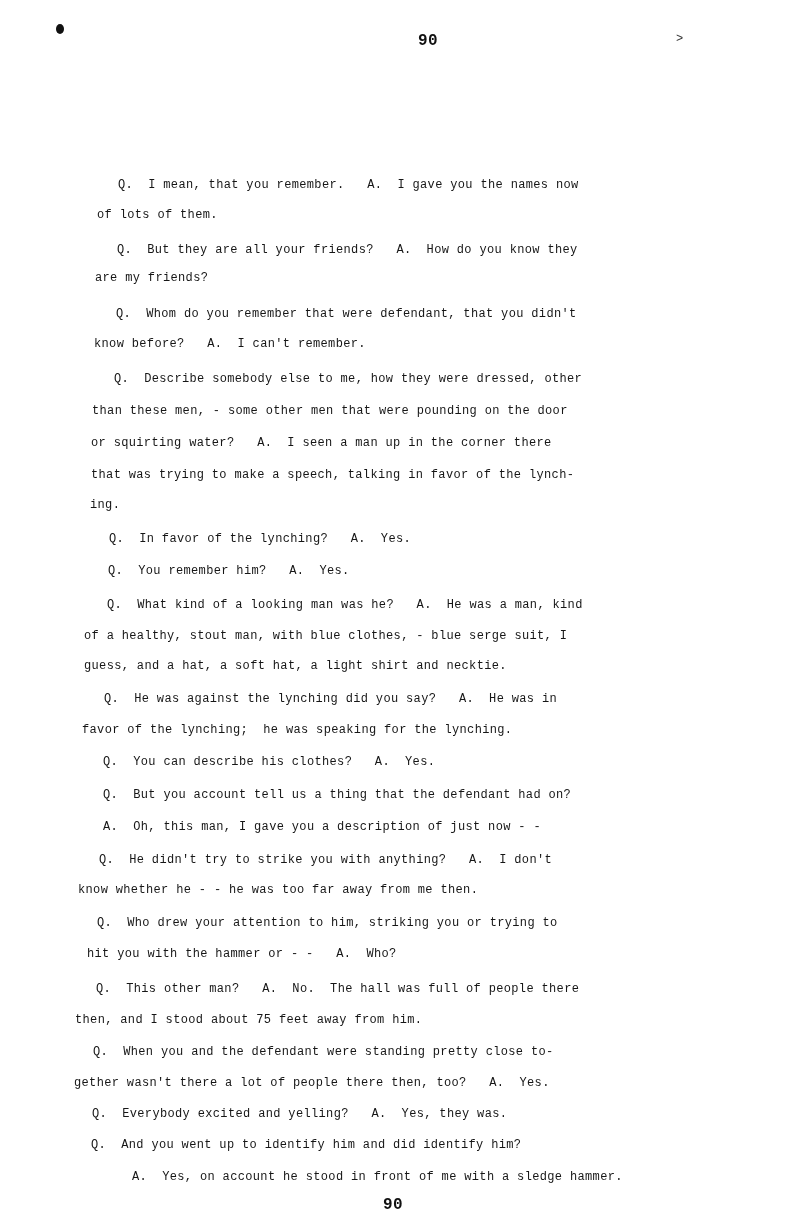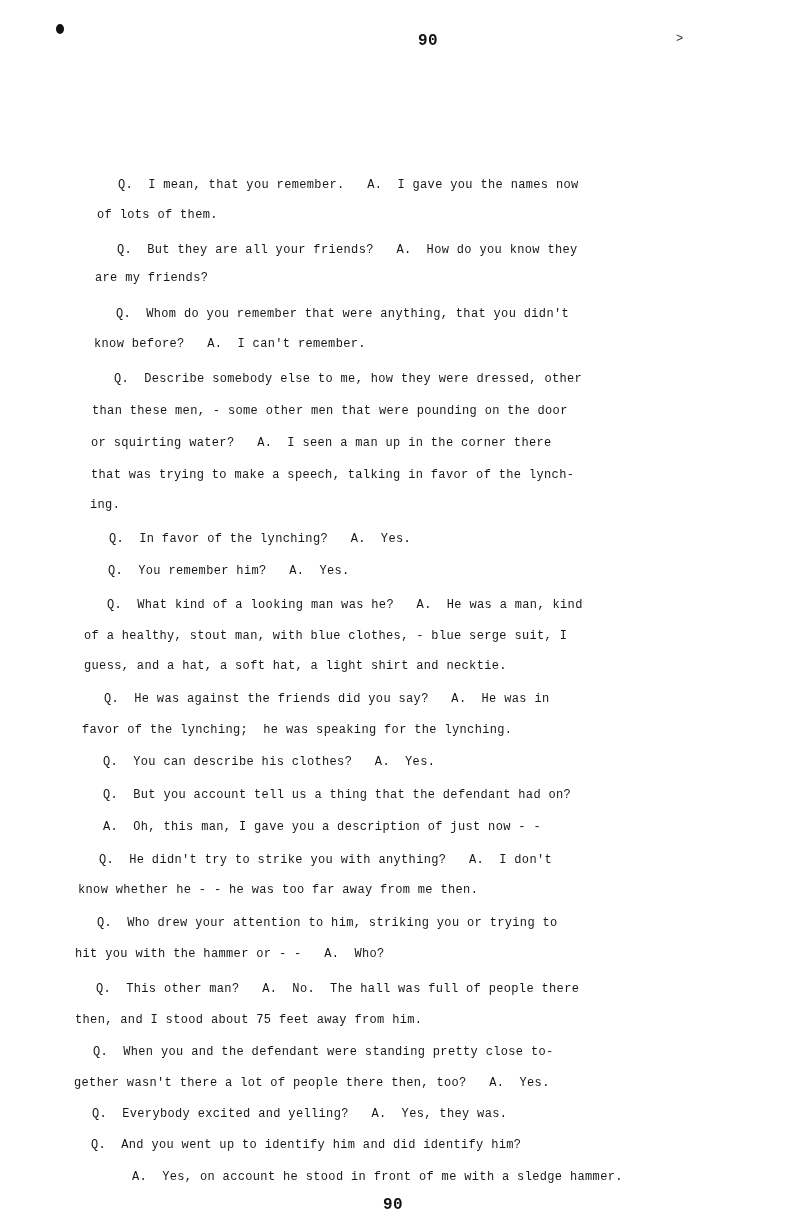--- a/index.html
+++ b/index.html
@@ -59,41 +59,41 @@
 <div class="page">
   <div class="mark"></div>
   <div class="page-num top">90</div>
   <div class="stray">&gt;</div>
 
   <div id="lines">
       <div class="line" style="left: 118px; top: 176px;">Q.  I mean, that you remember.   A.  I gave you the names now</div>
       <div class="line" style="left: 97px; top: 206px;">of lots of them.</div>
       <div class="line" style="left: 117px; top: 241px;">Q.  But they are all your friends?   A.  How do you know they</div>
       <div class="line" style="left: 95px; top: 269px;">are my friends?</div>
-      <div class="line" style="left: 116px; top: 305px;">Q.  Whom do you remember that were anything, that you didn't</div>
+      <div class="line" style="left: 116px; top: 305px;">Q.  Whom do you remember that were defendant, that you didn't</div>
       <div class="line" style="left: 94px; top: 335px;">know before?   A.  I can't remember.</div>
       <div class="line" style="left: 114px; top: 370px;">Q.  Describe somebody else to me, how they were dressed, other</div>
       <div class="line" style="left: 92px; top: 402px;">than these men, - some other men that were pounding on the door</div>
       <div class="line" style="left: 91px; top: 434px;">or squirting water?   A.  I seen a man up in the corner there</div>
       <div class="line" style="left: 91px; top: 466px;">that was trying to make a speech, talking in favor of the lynch-</div>
       <div class="line" style="left: 90px; top: 496px;">ing.</div>
       <div class="line" style="left: 109px; top: 530px;">Q.  In favor of the lynching?   A.  Yes.</div>
       <div class="line" style="left: 108px; top: 562px;">Q.  You remember him?   A.  Yes.</div>
       <div class="line" style="left: 107px; top: 596px;">Q.  What kind of a looking man was he?   A.  He was a man, kind</div>
       <div class="line" style="left: 84px; top: 627px;">of a healthy, stout man, with blue clothes, - blue serge suit, I</div>
       <div class="line" style="left: 84px; top: 657px;">guess, and a hat, a soft hat, a light shirt and necktie.</div>
-      <div class="line" style="left: 104px; top: 690px;">Q.  He was against the friends did you say?   A.  He was in</div>
+      <div class="line" style="left: 104px; top: 690px;">Q.  He was against the lynching did you say?   A.  He was in</div>
       <div class="line" style="left: 82px; top: 721px;">favor of the lynching;  he was speaking for the lynching.</div>
       <div class="line" style="left: 103px; top: 753px;">Q.  You can describe his clothes?   A.  Yes.</div>
       <div class="line" style="left: 103px; top: 786px;">Q.  But you account tell us a thing that the defendant had on?</div>
       <div class="line" style="left: 103px; top: 818px;">A.  Oh, this man, I gave you a description of just now - -</div>
       <div class="line" style="left: 99px; top: 851px;">Q.  He didn't try to strike you with anything?   A.  I don't</div>
       <div class="line" style="left: 78px; top: 881px;">know whether he - - he was too far away from me then.</div>
       <div class="line" style="left: 97px; top: 914px;">Q.  Who drew your attention to him, striking you or trying to</div>
-      <div class="line" style="left: 75px; top: 945px;">hit you with the hammer or - -   A.  Who?</div>
+      <div class="line" style="left: 87px; top: 945px;">hit you with the hammer or - -   A.  Who?</div>
       <div class="line" style="left: 96px; top: 980px;">Q.  This other man?   A.  No.  The hall was full of people there</div>
       <div class="line" style="left: 75px; top: 1011px; text-align: right;">then, and I stood about 75 feet away from him.</div>
       <div class="line" style="left: 93px; top: 1043px;">Q.  When you and the defendant were standing pretty close to-</div>
       <div class="line" style="left: 74px; top: 1074px;">gether wasn't there a lot of people there then, too?   A.  Yes.</div>
       <div class="line" style="left: 92px; top: 1105px;">Q.  Everybody excited and yelling?   A.  Yes, they was.</div>
       <div class="line" style="left: 91px; top: 1136px;">Q.  And you went up to identify him and did identify him?</div>
       <div class="line" style="left: 90px; top: 1168px; margin-left: 42px;">A.  Yes, on account he stood in front of me with a sledge hammer.</div>
     </div>
 
   <div class="page-num bottom">90</div>

